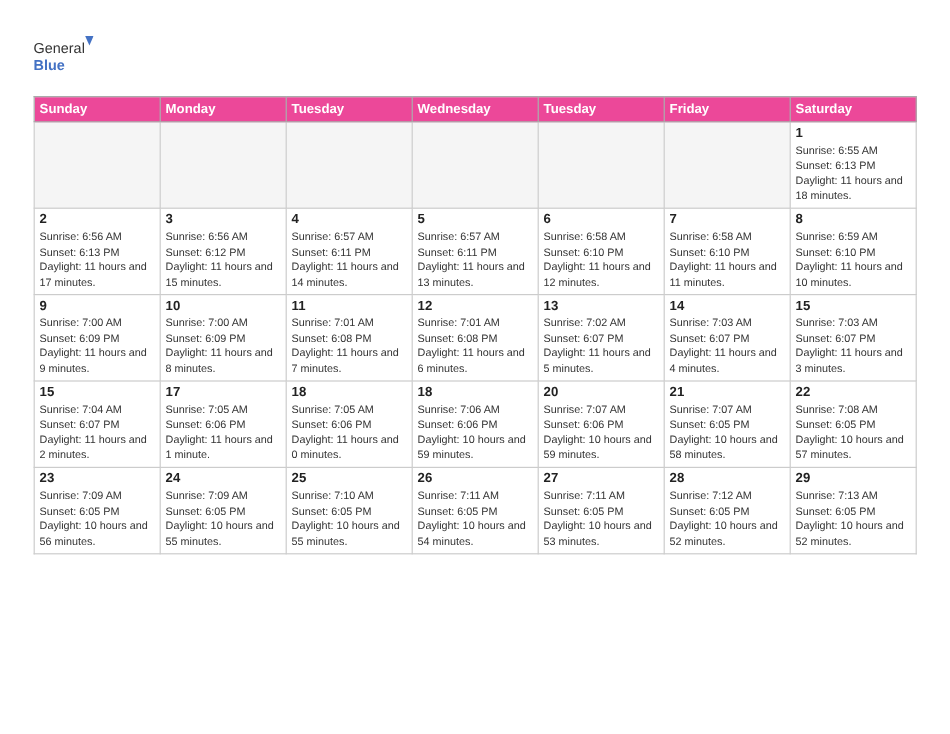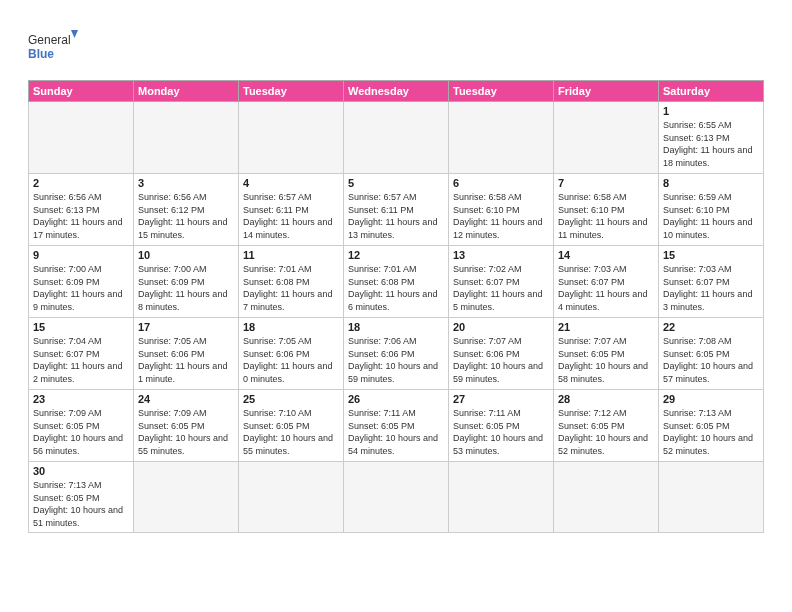--- a/index.html
+++ b/index.html
@@ -180,25 +180,15 @@
           <span class="day-info">Sunrise: 7:10 AM<br>Sunset: 6:05 PM<br>Daylight: 10 hours and 55 minutes.</span></td>
           <td><span class="day-number">26</span>
           <span class="day-info">Sunrise: 7:11 AM<br>Sunset: 6:05 PM<br>Daylight: 10 hours and 54 minutes.</span></td>
           <td><span class="day-number">27</span>
           <span class="day-info">Sunrise: 7:11 AM<br>Sunset: 6:05 PM<br>Daylight: 10 hours and 53 minutes.</span></td>
           <td><span class="day-number">28</span>
           <span class="day-info">Sunrise: 7:12 AM<br>Sunset: 6:05 PM<br>Daylight: 10 hours and 52 minutes.</span></td>
           <td><span class="day-number">29</span>
           <span class="day-info">Sunrise: 7:13 AM<br>Sunset: 6:05 PM<br>Daylight: 10 hours and 52 minutes.</span></td>
         </tr>
-        <tr>
-          <td class="last-row"><span class="day-number">30</span>
-          <span class="day-info">Sunrise: 7:13 AM<br>Sunset: 6:05 PM<br>Daylight: 10 hours and 51 minutes.</span></td>
-          <td class="last-row empty"></td>
-          <td class="last-row empty"></td>
-          <td class="last-row empty"></td>
-          <td class="last-row empty"></td>
-          <td class="last-row empty"></td>
-          <td class="last-row empty"></td>
-        </tr>
       </tbody>
   </table>
 </div>
 
 </body></html>

